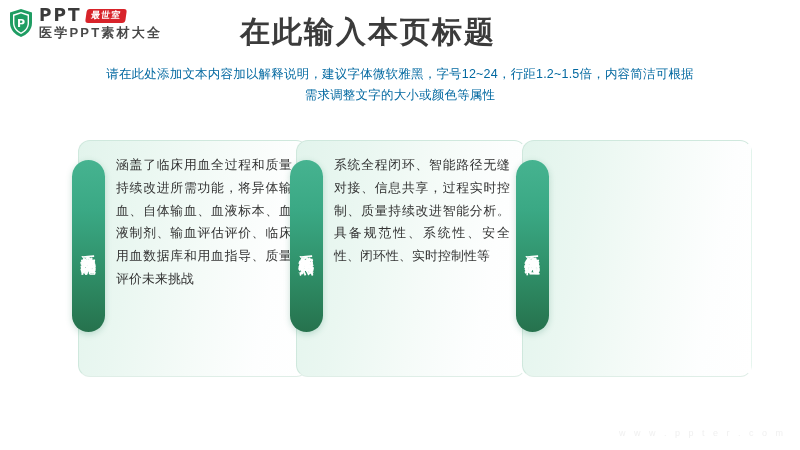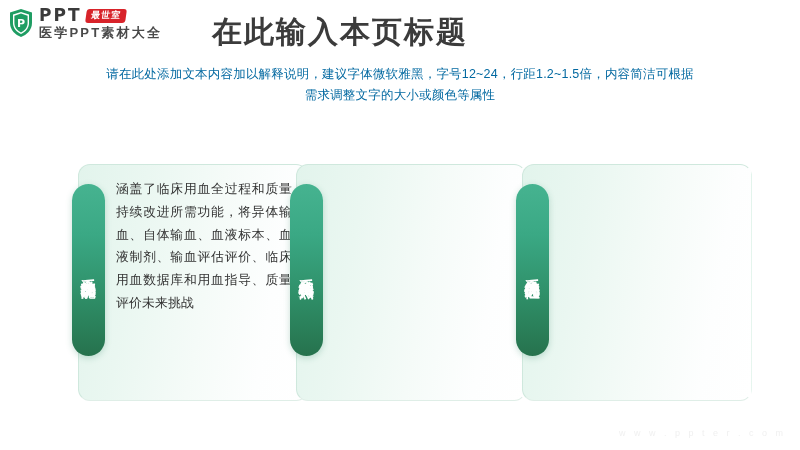--- a/index.html
+++ b/index.html
@@ -75,37 +75,38 @@
     position: absolute;
     top: 14px;
     left: 0;
     width: 680px;
     text-align: center;
     font-size: 30px;
     font-weight: bold;
     color: #3b3b3b;
     letter-spacing: 2px;
     line-height: 1.2;
+    padding-left: 28px;
   }
   #page-subtitle {
     position: absolute;
     top: 64px;
     left: 100px;
     width: 600px;
     text-align: center;
     font-size: 12.5px;
     color: #0369a1;
     line-height: 1.65;
     letter-spacing: 0.2px;
   }
 
   
   #cards {
     position: absolute;
-    top: 164px;
+    top: 140px;
     left: 0;
     width: 800px;
     height: 240px;
   }
   .card {
     position: absolute;
     top: 0;
     width: 236px;
     height: 237px;
   }
@@ -211,20 +212,21 @@
       <span class="pill-label">系统支持功能</span>
     </div>
     <div class="card-body">涵盖了临床用血全过程和质量持续改进所需功能，将异体输血、自体输血、血液标本、血液制剂、输血评估评价、临床用血数据库和用血指导、质量评价未来挑战</div>
   </div>
 
   <div class="card" id="card-1">
     <div class="card-bg"></div>
     <div class="card-pill">
       <span class="pill-label">系统相关特点</span>
     </div>
+    <div class="card-body">系统全程闭环、智能路径无缝对接、信息共享，过程实时控制、质量持续改进智能分析。具备规范性、系统性、安全性、闭环性、实时控制性等</div>
   </div>
 
   <div class="card" id="card-2">
     <div class="card-bg"></div>
     <div class="card-pill">
       <span class="pill-label">系统的先进性</span>
     </div>
   </div>
 
 </div>

